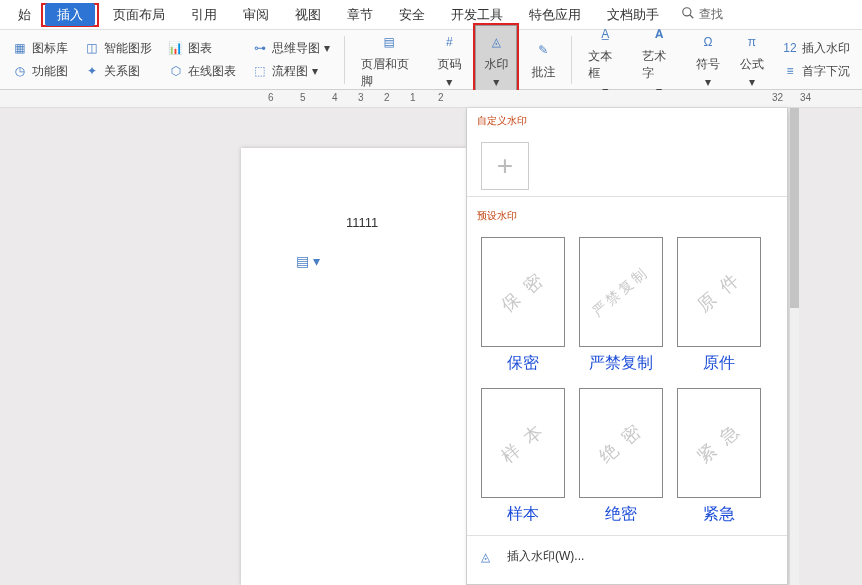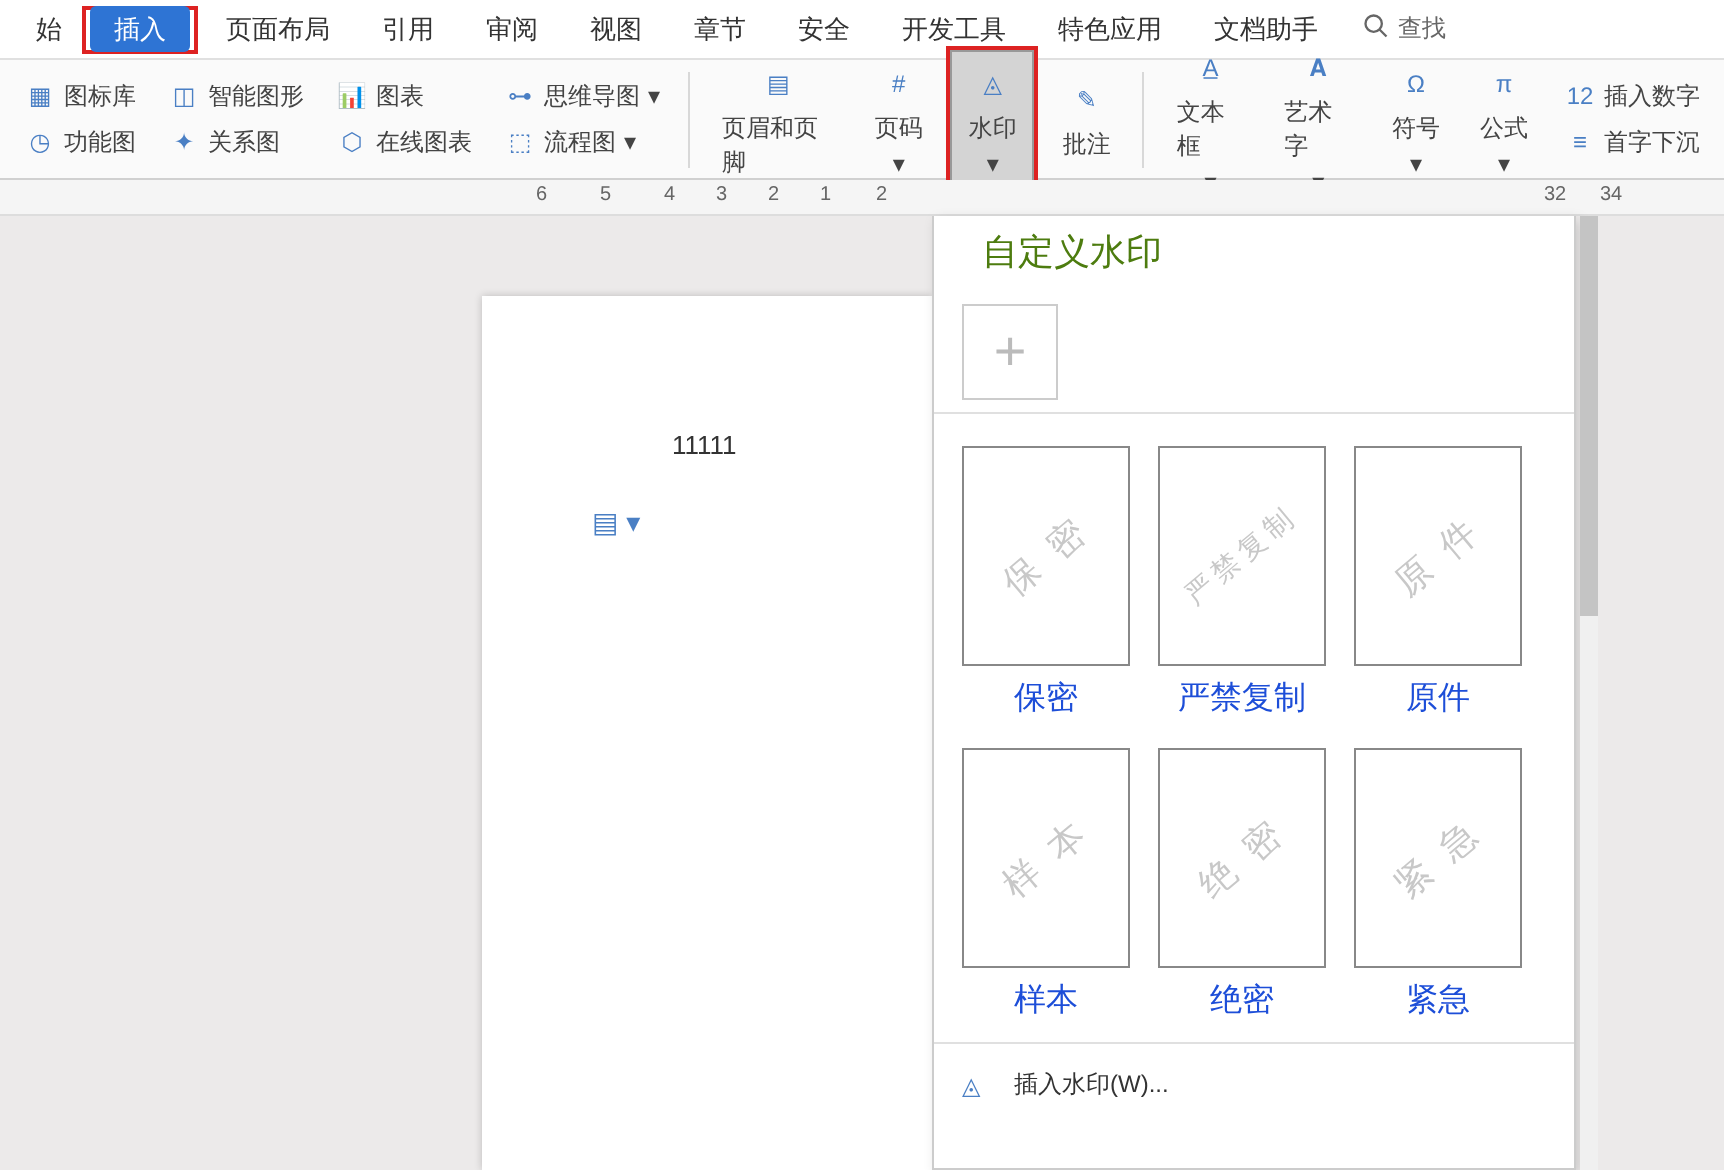--- a/index.html
+++ b/index.html
@@ -15,24 +15,24 @@
 .ribbon-item .ico{width:16px;height:16px;display:inline-flex;align-items:center;justify-content:center;color:#4a7fc4}
 .ribbon-big{display:flex;flex-direction:column;align-items:center;padding:4px 8px;cursor:pointer;gap:2px;font-size:12px;color:#444}
 .ribbon-big .bico{width:24px;height:24px;display:flex;align-items:center;justify-content:center;color:#4a7fc4}
 .ribbon-big.selected{background:#d4d4d4;border:1px solid #999}
 .watermark-highlight{border:2px solid #d22;padding:0}
 .sep{width:1px;height:48px;background:#d8d8d8;margin:0 4px}
 .ruler{height:18px;background:#f5f5f5;border-bottom:1px solid #ddd;position:relative;font-size:10px;color:#666}
 .ruler span{position:absolute;top:2px}
 .canvas{position:relative;height:477px;background:#eceaea}
 .page{position:absolute;left:241px;top:40px;width:225px;height:437px;background:#fff;box-shadow:0 0 4px rgba(0,0,0,0.2)}
-.page-text{position:absolute;left:95px;top:67px;font-size:13px;color:#333}
+.page-text{position:absolute;left:105px;top:67px;font-size:13px;color:#333}
 .page-marker{position:absolute;left:55px;top:105px;color:#4a7fc4;font-size:14px}
 .dropdown{position:absolute;left:466px;top:0;width:322px;height:477px;background:#fff;border-left:1px solid #ccc;border-right:1px solid #ccc;border-bottom:1px solid #ccc;box-shadow:2px 2px 6px rgba(0,0,0,0.15)}
-.dd-section-title{padding:6px 24px 4px;font-size:18px;color:#4d7c0f}
+.dd-section-title{padding:6px 10px 4px;font-size:10px;color:#c2410c}
 .dd-add{margin:10px 0 4px 14px}
 .dd-add-box{width:48px;height:48px;border:1px solid #ccc;display:flex;align-items:center;justify-content:center;font-size:28px;color:#bbb;cursor:pointer}
 .dd-add-label{font-size:12px;color:#888;margin-top:6px}
 .dd-hr{height:1px;background:#e0e0e0;margin:6px 0}
 .dd-grid{display:flex;flex-wrap:wrap;gap:14px;padding:10px 14px}
 .dd-option{display:flex;flex-direction:column;align-items:center;gap:6px;cursor:pointer}
 .dd-thumb{width:84px;height:110px;border:1px solid #888;background:#fff;display:flex;align-items:center;justify-content:center;position:relative;overflow:hidden}
 .dd-thumb-text{transform:rotate(-40deg);color:#c8c8c8;font-size:18px;letter-spacing:3px;white-space:nowrap}
 .dd-opt-label{font-size:16px;color:#1d4ed8}
 .dd-menu{padding:6px 0;border-top:1px solid #e0e0e0}
@@ -116,21 +116,21 @@
       <span>批注</span>
     </div>
   <div class="sep"></div>
   <div class="ribbon-big"><span class="bico">A̲</span><span>文本框</span> ▾</div>
   <div class="ribbon-big"><span class="bico">𝐀</span><span>艺术字</span> ▾</div>
   <div class="ribbon-big"><span class="bico">Ω</span><span>符号</span> ▾</div>
   <div class="ribbon-big"><span class="bico">π</span><span>公式</span> ▾</div>
   <div class="ribbon-group">
     <div class="ribbon-item">
         <span class="ico">12</span>
-        <span>插入数字</span>
+        <span>插入水印</span>
       </div>
     <div class="ribbon-item">
         <span class="ico">≡</span>
         <span>首字下沉</span>
       </div>
   </div>
 </div>
 
 <div class="ruler">
   <span style="left:268px">6</span>
@@ -149,20 +149,21 @@
     <div class="page-text">11111</div>
     <div class="page-marker">▤ ▾</div>
   </div>
 
   <div class="dropdown">
     <div class="dd-section-title">自定义水印</div>
     <div class="dd-add">
       <div class="dd-add-box">+</div>
     </div>
     <div class="dd-hr"></div>
+    <div class="dd-section-title">预设水印</div>
     <div class="dd-grid">
       <div class="dd-option">
           <div class="dd-thumb">
             <span class="dd-thumb-text">保 密</span>
           </div>
           <span class="dd-opt-label">保密</span>
         </div>
       <div class="dd-option">
           <div class="dd-thumb">
             <span class="dd-thumb-text" style="font-size:14px">严禁复制</span>

